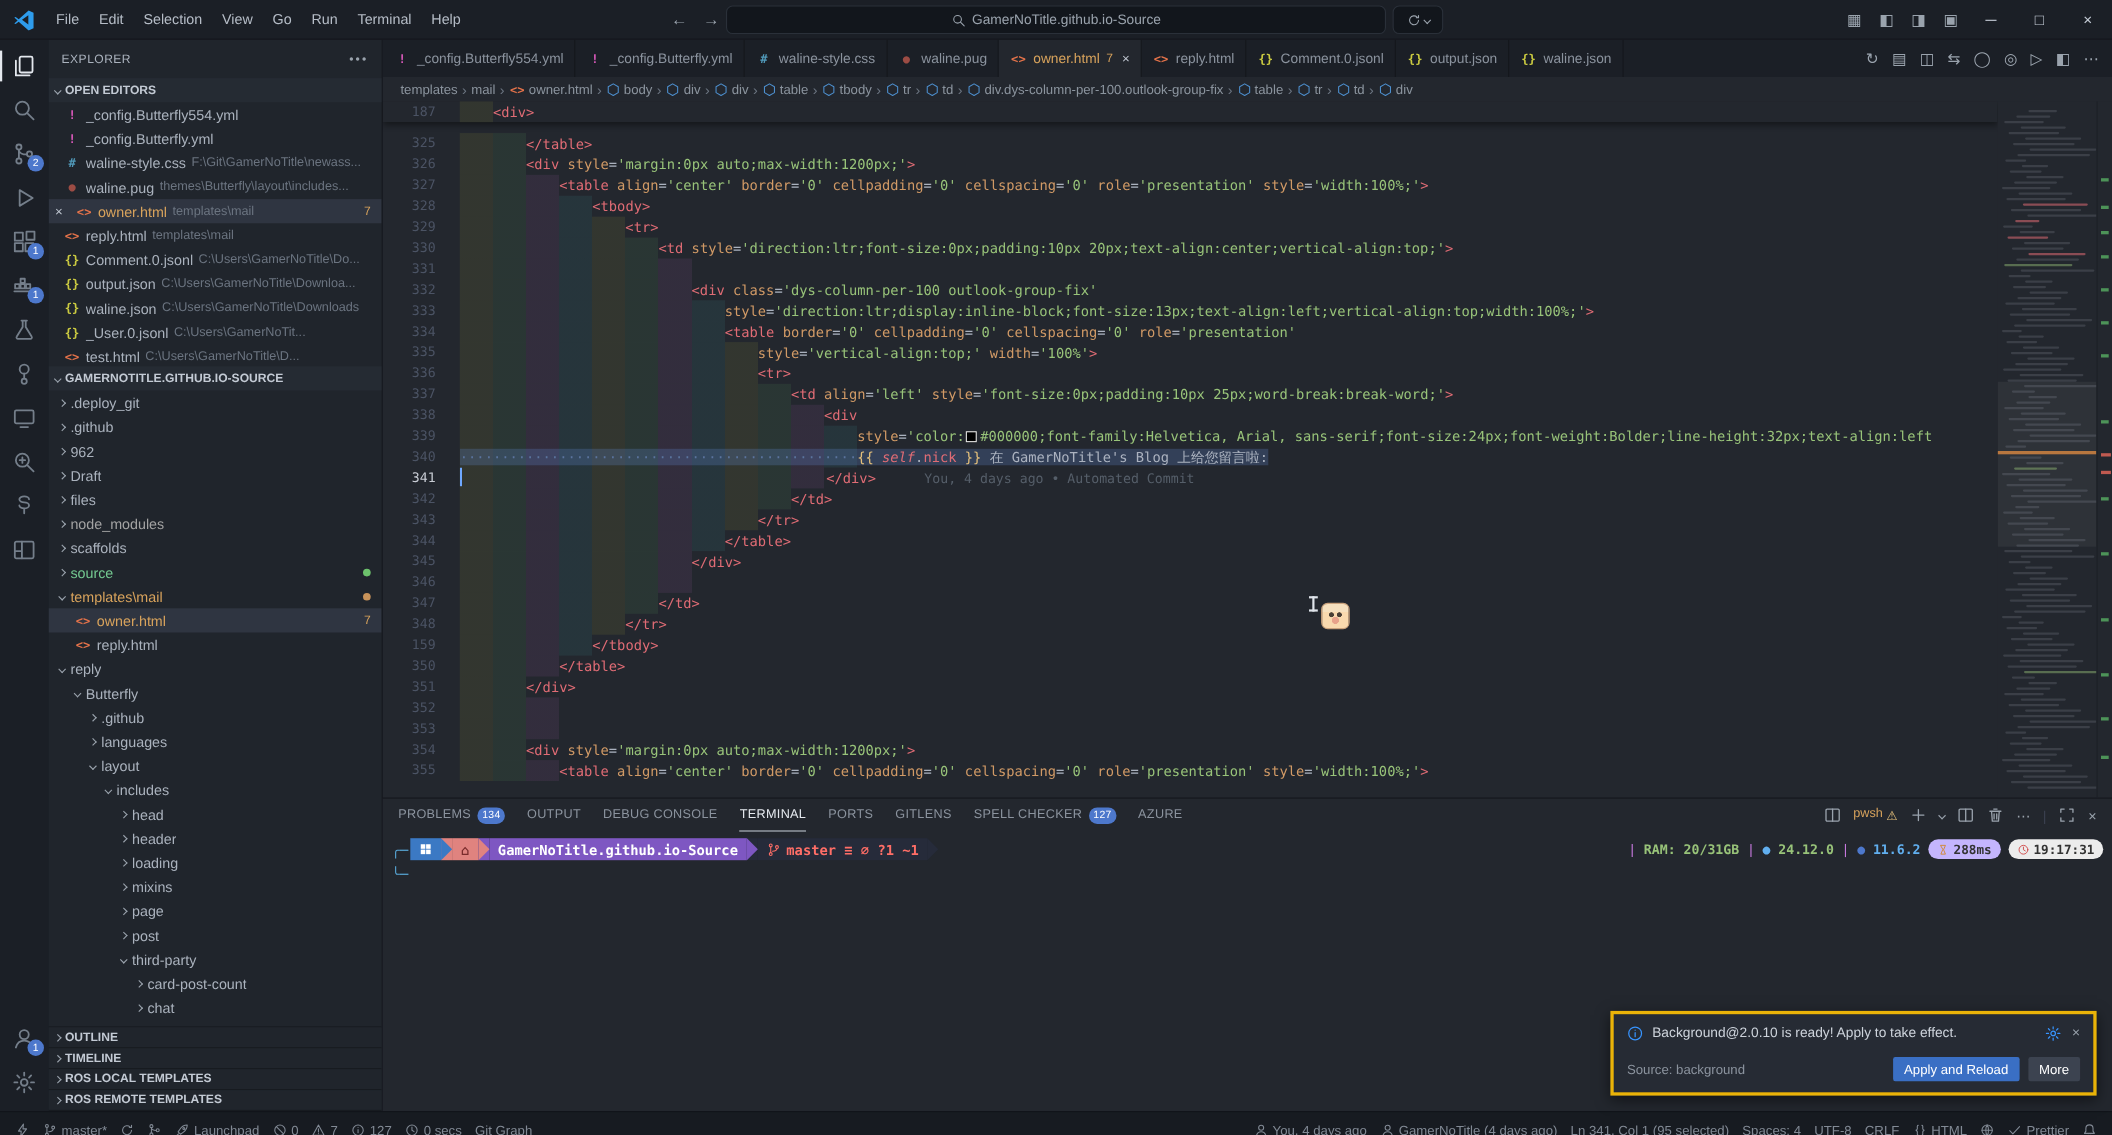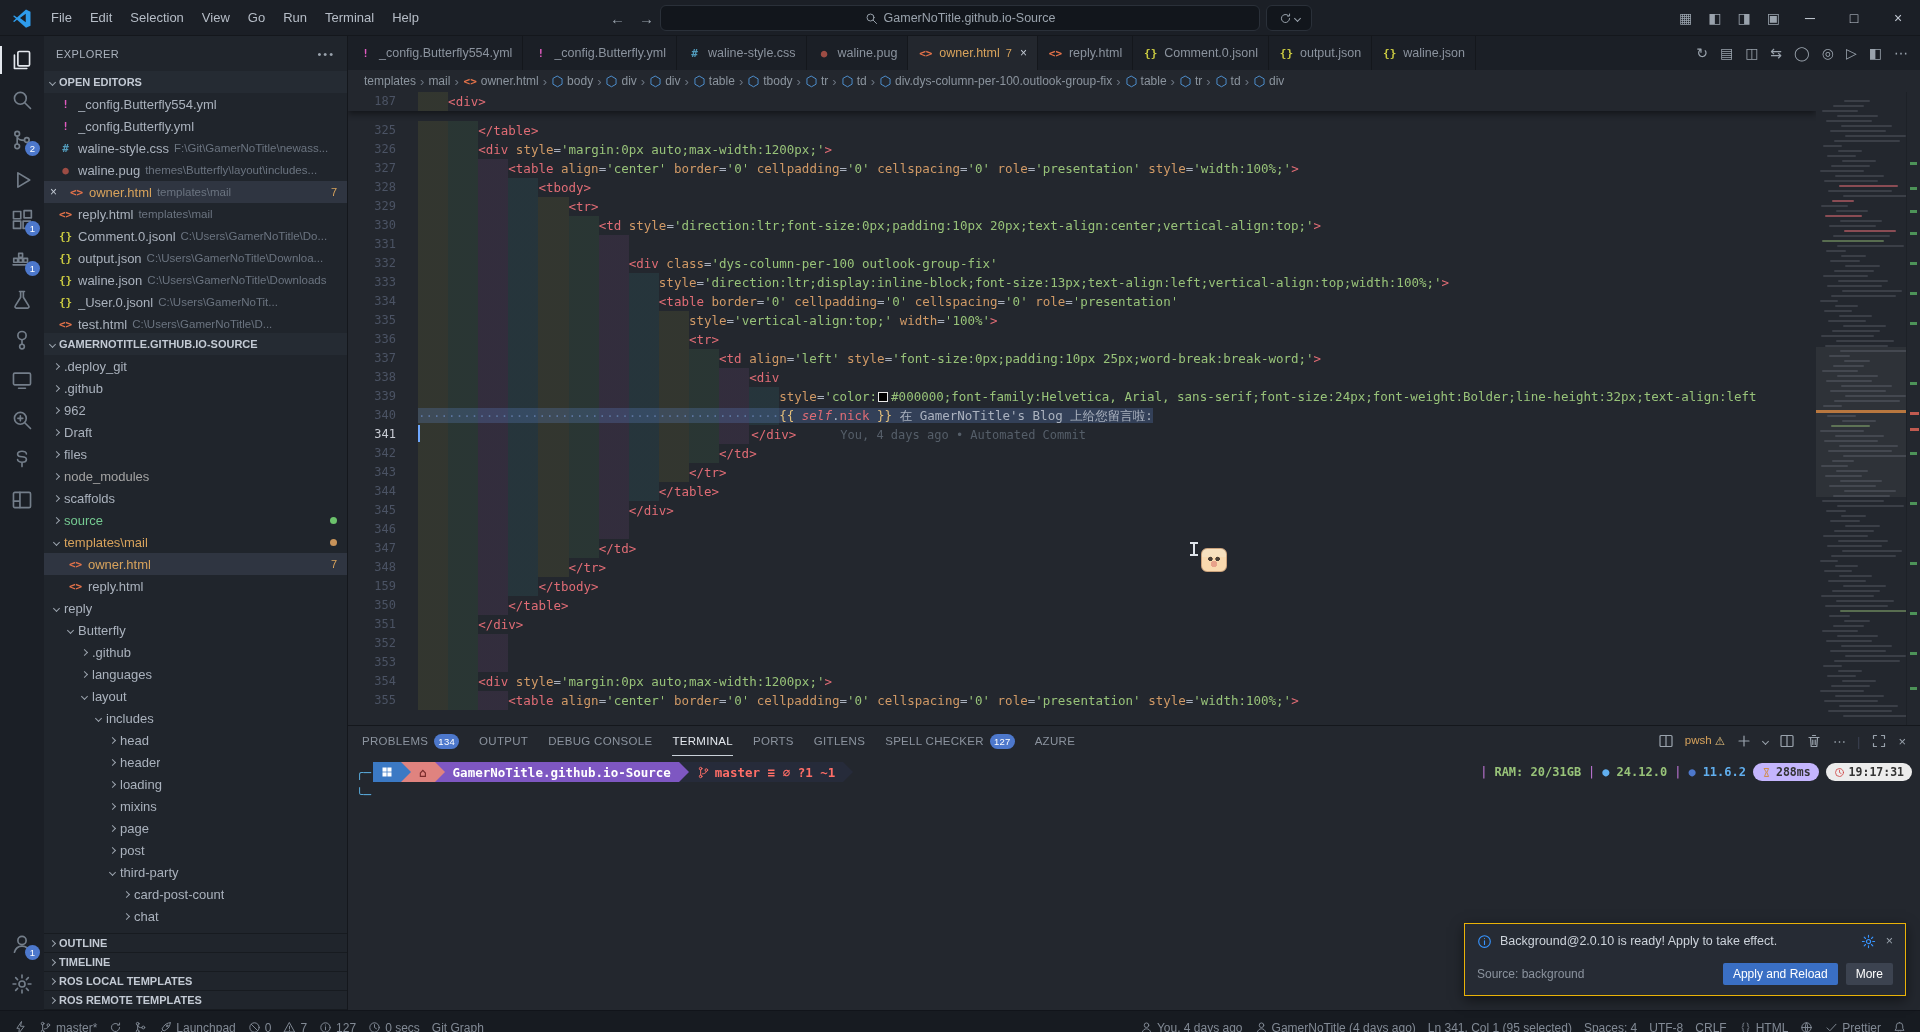--- a/index.html
+++ b/index.html
@@ -114,21 +114,21 @@
   .tsep { color:#c678dd; }
   .pill { display:flex; align-items:center; gap:4px; height:18px; border-radius:9px; padding:0 8px; color:#333; font-weight:bold; font-size:11.5px; }
 
   
   .statusbar { height:34px; background:#171b21; border-top:1px solid #11141a; display:flex; align-items:center; padding:0 8px; font-size:12px; color:#828a95; }
   .sb-item { display:flex; align-items:center; gap:4px; padding:0 6px; height:22px; white-space:nowrap; }
   .sb-item .ic { width:13px; height:13px; }
   .sb-right { margin-left:auto; display:flex; }
 
   
-  .notification { position:absolute; right:14px; bottom:36px; width:442px; background:#262b34; border:1px solid #eab308; box-shadow:0 4px 12px rgba(0,0,0,.5); z-index:40; padding:10px 12px; }
+  .notification { position:absolute; right:14px; bottom:36px; width:442px; background:#262b34; border:3px solid #eab308; box-shadow:0 4px 12px rgba(0,0,0,.5); z-index:40; padding:10px 12px; }
   .ntop { display:flex; align-items:flex-start; gap:8px; font-size:12.5px; color:#cdd3db; }
   .ntop .ic { color:#3794ff; width:15px; height:15px; flex:none; }
   .nicons { margin-left:auto; display:flex; gap:10px; color:#9aa3ad; }
   .nbottom { display:flex; align-items:center; margin-top:14px; font-size:12px; color:#8b939e; }
   .nbtns { margin-left:auto; display:flex; gap:8px; }
   .nbtn { font-size:12px; padding:4px 10px; color:#fff; background:#3a6fc4; border-radius:2px; }
   .nbtn.sec { background:#3c4350; }
 </style>
 </head>
 <body>

